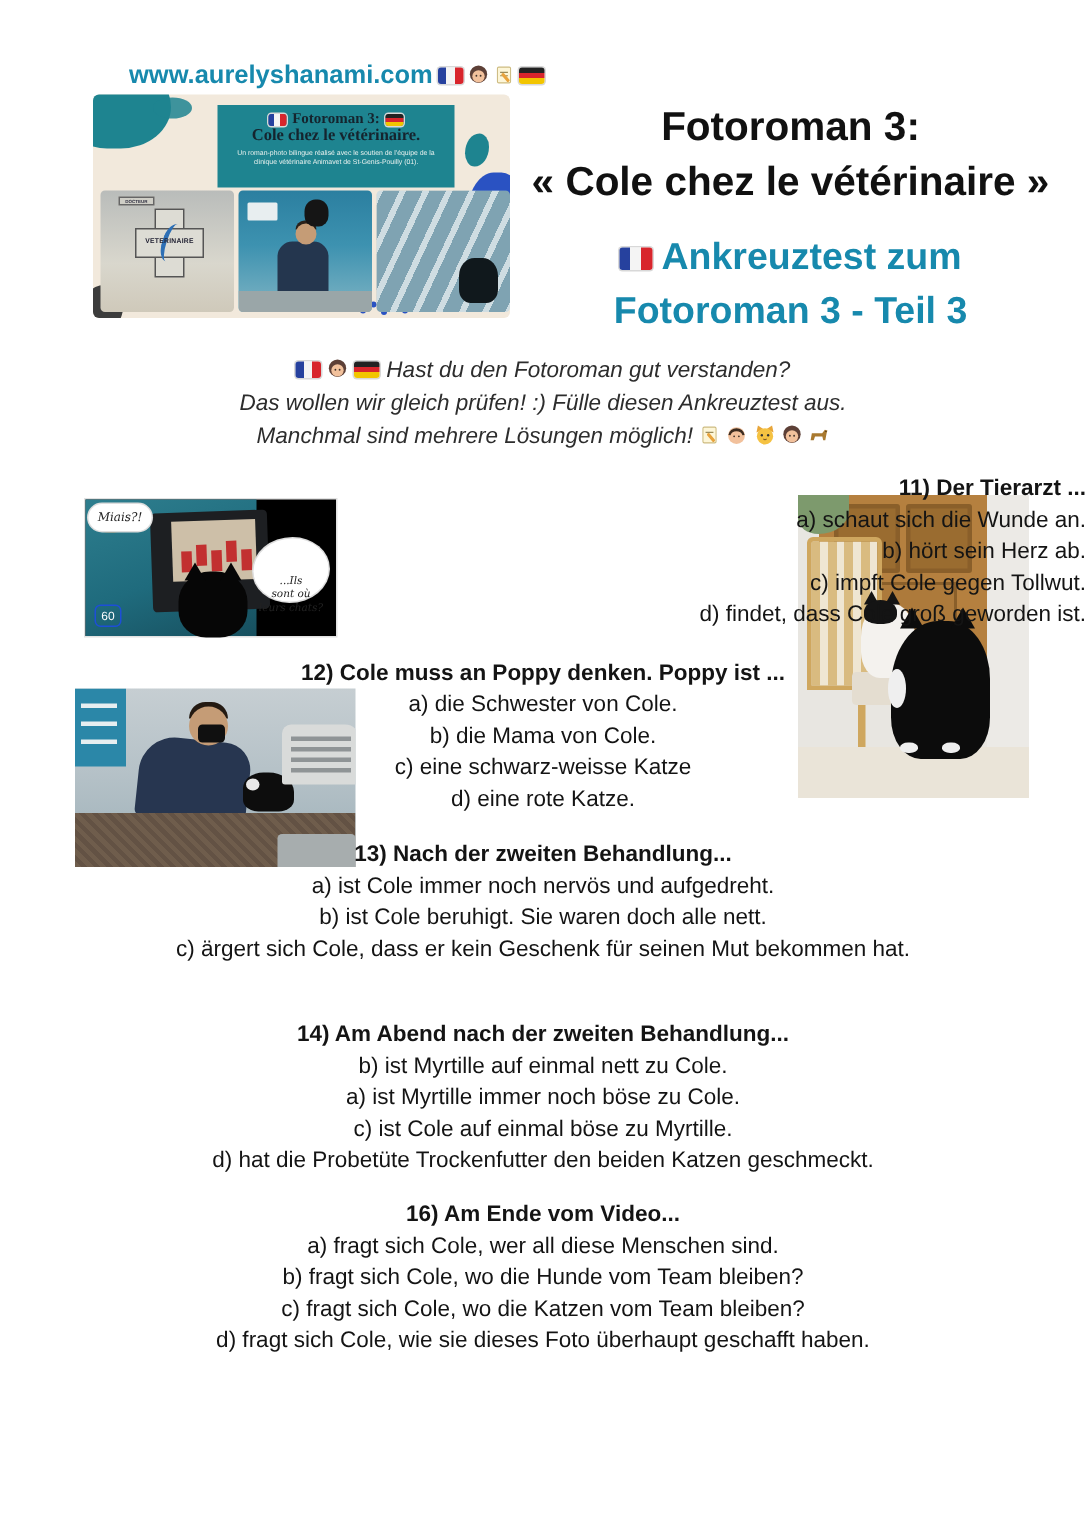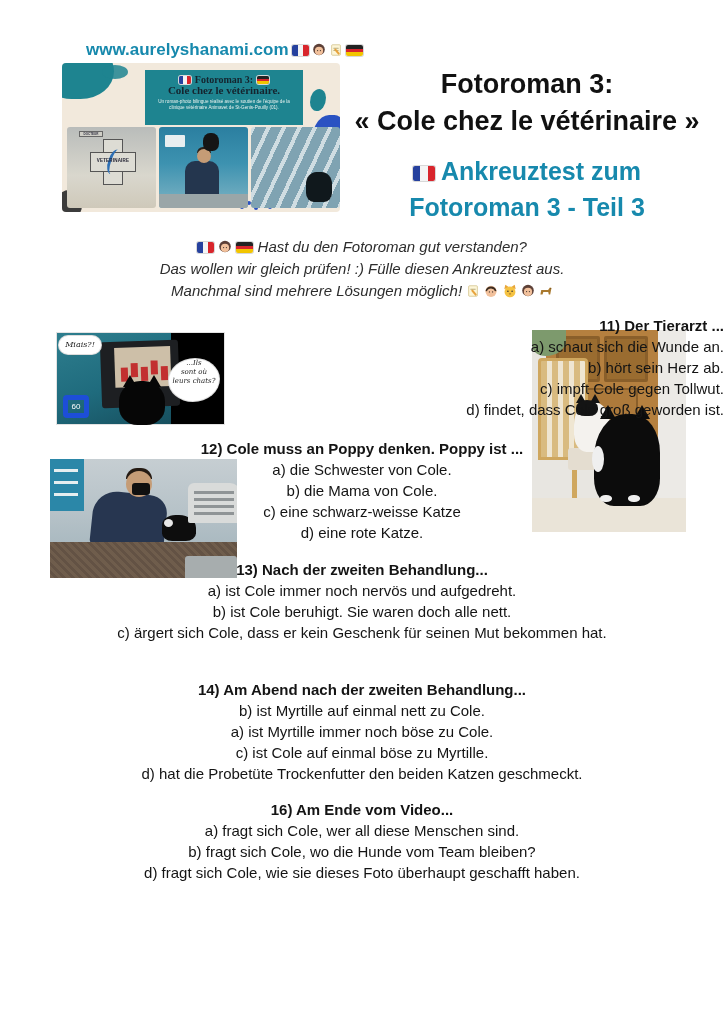--- a/index.html
+++ b/index.html
@@ -68,22 +68,22 @@
       background:linear-gradient(160deg,#2e7e8e 0%,#1f6b7d 55%,#174f5e 100%);}
   .ct-plant{position:absolute;left:6px;top:8px;width:26px;height:14px;background:#5d6b4a;border-radius:50% 60% 40% 60%;transform:rotate(-12deg);}
   .ct-tablet{position:absolute;left:44px;top:8px;width:78px;height:66px;background:#1d1f22;border-radius:3px;transform:rotate(-2deg);}
   .ct-screen{position:absolute;left:14px;top:6px;width:56px;height:40px;background:#cdbfa8;}
   .ct-team i{position:absolute;bottom:6px;width:7px;height:14px;background:#c23030;}
   .ct-cathead{position:absolute;left:62px;top:48px;width:46px;height:44px;background:#060606;border-radius:46% 46% 40% 40%;}
   .ct-ear{position:absolute;top:-6px;width:0;height:0;border-left:7px solid transparent;border-right:7px solid transparent;border-bottom:12px solid #060606;}
   .bubble{position:absolute;background:#fff;border-radius:60% 55% 60% 55%;color:#222;
           font-family:"DejaVu Serif",serif;font-style:italic;text-align:center;box-shadow:0 0 0 1px #ddd;}
   .bub1{left:2px;top:3px;width:42px;height:18px;font-size:8px;line-height:18px;border-radius:9px;}
-  .bub2{left:112px;top:26px;width:50px;height:42px;font-size:7px;line-height:9px;padding-top:0;box-sizing:border-box;}
-  .badge60{position:absolute;left:6px;bottom:6px;width:16px;height:13px;border:5px solid #1d4ed8;border-radius:4px;
+  .bub2{left:112px;top:26px;width:50px;height:42px;font-size:7px;line-height:9px;padding-top:24px;box-sizing:border-box;}
+  .badge60{position:absolute;left:6px;bottom:6px;width:16px;height:13px;border:1px solid #1d4ed8;border-radius:4px;
            color:#fff;font-size:8px;line-height:13px;text-align:center;font-family:Liberation Sans, sans-serif;}
 
   
   .ph-vet-exam{left:50px;top:459px;width:187px;height:119px;overflow:hidden;background:linear-gradient(180deg,#c6ced2 0%,#b6c2c8 45%,#9db0b8 100%);}
   .ve-shelf{position:absolute;left:0;top:0;width:34px;height:52px;background:#2b87a8;}
   .ve-shelf i{position:absolute;left:4px;width:24px;height:3px;background:#e6eef0;}
   .ve-man{position:absolute;left:42px;top:34px;width:74px;height:54px;background:#273650;border-radius:24px 18px 4px 4px;transform:rotate(6deg);}
   .ve-head{position:absolute;left:76px;top:12px;width:26px;height:26px;background:#c59c76;border-radius:50%;}
   .ve-hair{position:absolute;left:76px;top:9px;width:26px;height:11px;background:#241a12;border-radius:13px 13px 0 0;}
   .ve-mask{position:absolute;left:82px;top:24px;width:18px;height:12px;background:#101010;border-radius:3px;}
@@ -343,16 +343,17 @@
     <div>b) ist Myrtille auf einmal nett zu Cole.</div>
     <div>a) ist Myrtille immer noch böse zu Cole.</div>
     <div>c) ist Cole auf einmal böse zu Myrtille.</div>
     <div>d) hat die Probetüte Trockenfutter den beiden Katzen geschmeckt.</div>
   </div>
 
   <div class="abs qblock" style="top:799px;">
     <div class="qtitle">16) Am Ende vom Video...</div>
     <div>a) fragt sich Cole, wer all diese Menschen sind.</div>
     <div>b) fragt sich Cole, wo die Hunde vom Team bleiben?</div>
+    <div>c) fragt sich Cole, wo die Katzen vom Team bleiben?</div>
     <div>d) fragt sich Cole, wie sie dieses Foto überhaupt geschafft haben.</div>
   </div>
 
 </div>
 
 </body></html>

